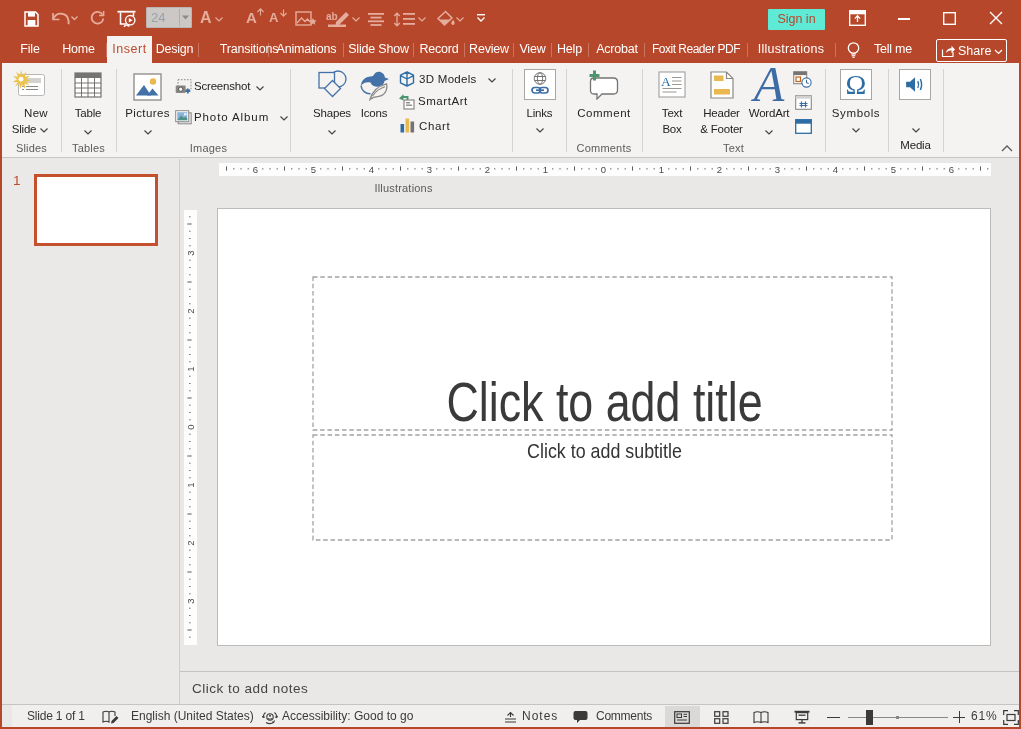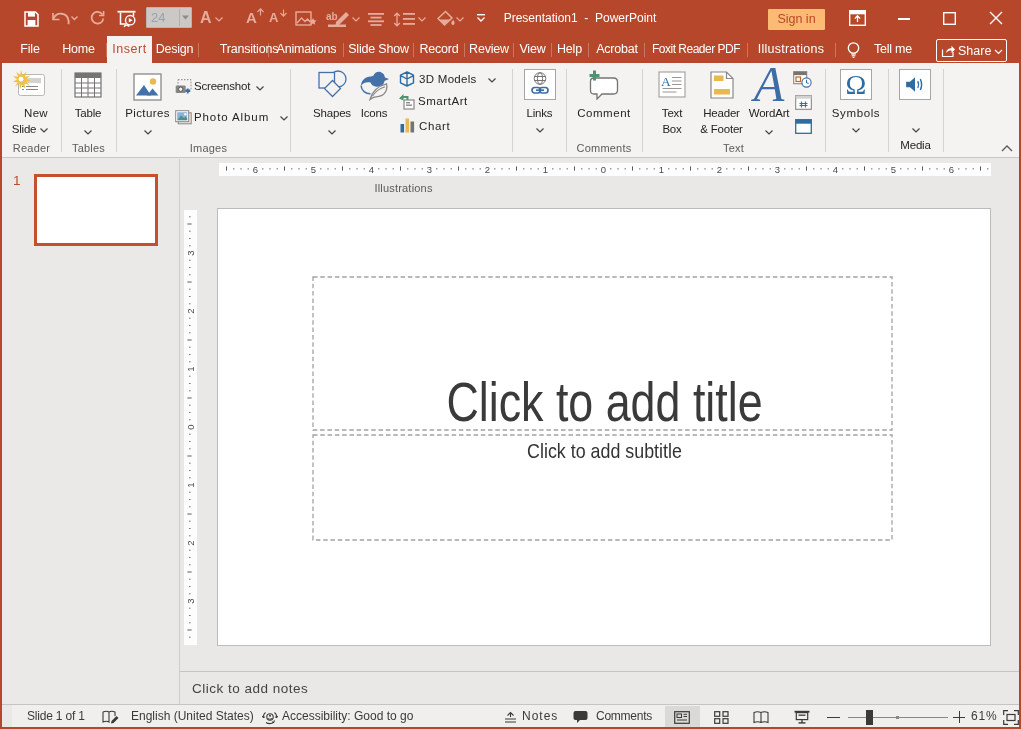--- a/index.html
+++ b/index.html
@@ -123,23 +123,22 @@
       <path d="M17.5 10 c1.5 2.5 1.5 4 .2 4.8 c-1.2 .7 -2.6 -.4 -2.4 -2 c.15 -1.2 1.2 -2 2.2 -2.8 Z" fill="#E5AC9C"></path>
     </svg>
     <svg class="ticon" style="left:456px;top:17px;" width="8" height="5" viewBox="0 0 8 5">
         <path d="M0.5 0.5 L4 4 L7.5 0.5" fill="none" stroke="#E5AC9C" stroke-width="1.2"></path>
       </svg>
 
     <svg class="ticon" style="left:476px;top:13px;" width="10" height="10" viewBox="0 0 10 10">
       <rect x="1" y="1" width="8" height="1.4" fill="#fff"></rect>
       <path d="M1.5 4.5 L5 8 L8.5 4.5" fill="none" stroke="#fff" stroke-width="1.3"></path>
     </svg>
-    <div class="abs" style="left:440px;top:0;width:280px;height:36px;line-height:36px;color:#fff;font-size:12px;text-align:center;">Presentation1&nbsp; -&nbsp; PowerPoint</div>
-
-    <div class="abs" style="left:768px;top:9px;width:57px;height:21px;background:#fdba74;border-radius:1px;color:#B7472A;font-size:12.5px;text-align:center;line-height:21px;">Sign in</div>
+
+    <div class="abs" style="left:768px;top:9px;width:57px;height:21px;background:#5eead4;border-radius:1px;color:#B7472A;font-size:12.5px;text-align:center;line-height:21px;">Sign in</div>
 
     <svg class="ticon" style="left:849px;top:10px;" width="17" height="16" viewBox="0 0 17 16">
       <rect x="0.7" y="0.7" width="15.6" height="14.6" fill="none" stroke="#fff" stroke-width="1.4"></rect>
       <rect x="0.7" y="0.7" width="15.6" height="3.6" fill="#fff"></rect>
       <path d="M8.5 12 L8.5 6 M5.8 8.6 L8.5 5.8 L11.2 8.6" fill="none" stroke="#fff" stroke-width="1.3"></path>
     </svg>
 
     <rect class="abs" style="left:898px;top:18px;width:12px;height:1.5px;background:#fff;"></rect>
     <svg class="ticon" style="left:943px;top:12px;" width="13" height="13" viewBox="0 0 13 13">
         <rect x="0.7" y="0.7" width="11.6" height="11.6" fill="none" stroke="#fff" stroke-width="1.4"></rect>
@@ -199,21 +198,21 @@
     <div class="gsep" style="left:61px;"></div>
     <div class="gsep" style="left:116px;"></div>
     <div class="gsep" style="left:290px;"></div>
     <div class="gsep" style="left:512px;"></div>
     <div class="gsep" style="left:566px;"></div>
     <div class="gsep" style="left:642px;"></div>
     <div class="gsep" style="left:825px;"></div>
     <div class="gsep" style="left:888px;"></div>
     <div class="gsep" style="left:943px;"></div>
 
-    <div class="glabel" style="left:2px;width:59px;">Reader</div>
+    <div class="glabel" style="left:2px;width:59px;">Slides</div>
     <div class="glabel" style="left:61px;width:55px;">Tables</div>
     <div class="glabel" style="left:116px;width:174px;text-indent:11px;">Images</div>
     <div class="glabel" style="left:286px;width:222px;text-indent:13px;margin-top:40px;">Illustrations</div>
     <div class="glabel" style="left:566px;width:76px;">Comments</div>
     <div class="glabel" style="left:642px;width:183px;">Text</div>
 
     <svg class="abs" style="left:13px;top:7px;" width="32" height="30" viewBox="0 0 32 30">
       <rect x="5.5" y="4.5" width="26" height="21" rx="2" fill="#fff" stroke="#B9B7B5" stroke-width="1"></rect>
       <rect x="9" y="8" width="19" height="5" fill="#D4D2D0"></rect>
       <path d="M9 16.5 h2 M9 19.5 h2 M9 22 h0" stroke="#8A8886" stroke-width="1.2"></path>

